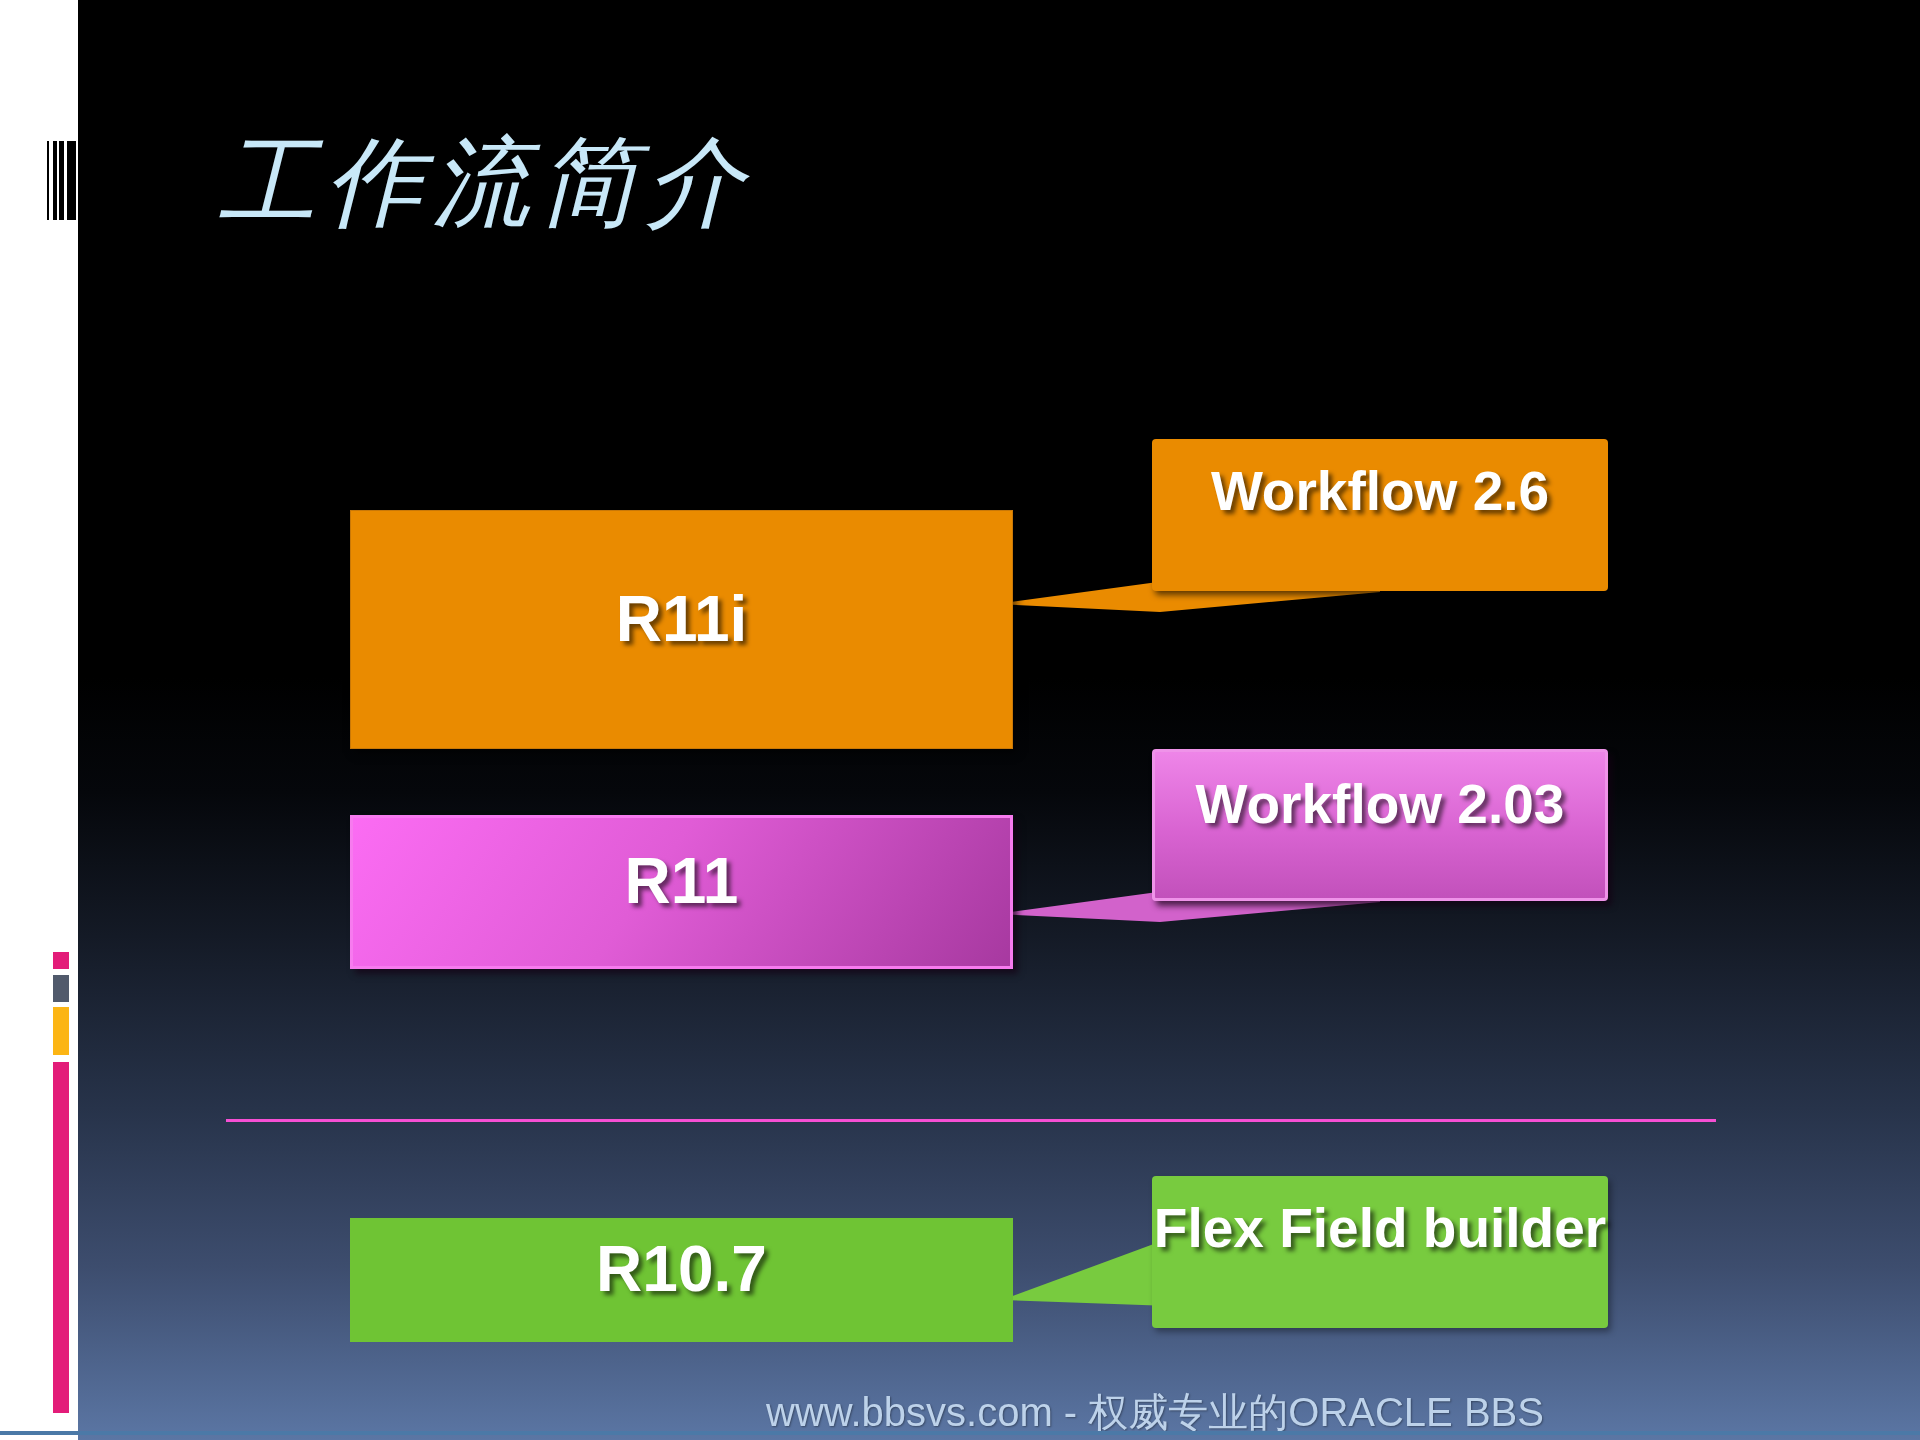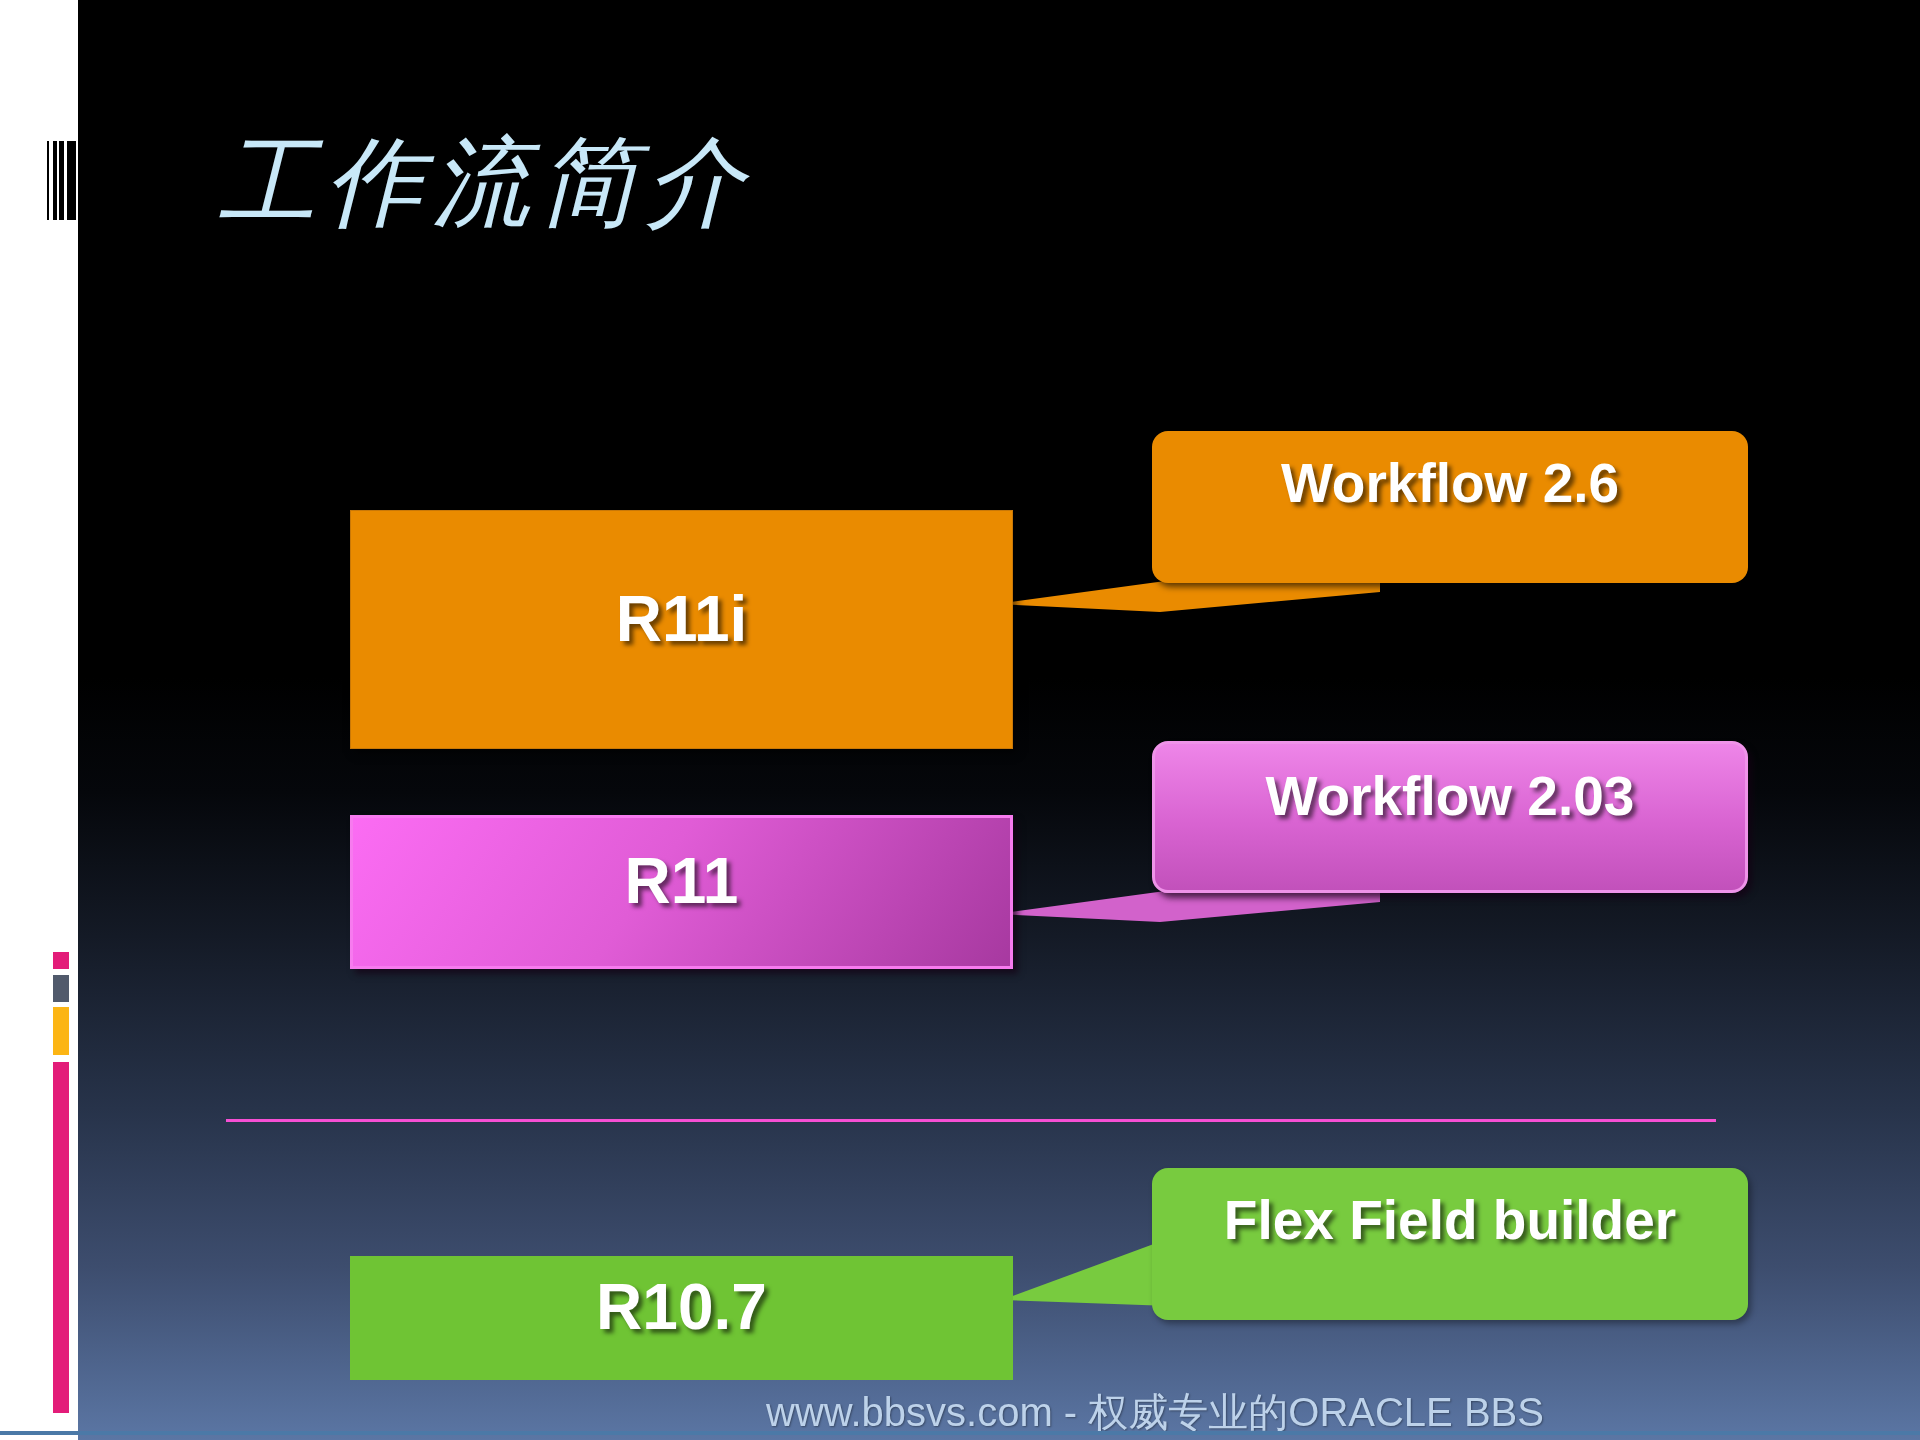--- a/index.html
+++ b/index.html
@@ -66,31 +66,31 @@
   }
   .box-r11 {
     left: 350px; top: 815px; width: 663px; height: 154px;
     background: linear-gradient(125deg, #fb6cf3 0%, #e05cd6 45%, #a739a0 100%);
     border: 3px solid #f77bef;
     box-shadow: 5px 5px 6px rgba(20,0,20,0.65);
   }
   .box-r107 {
     left: 350px; top: 1218px; width: 663px; height: 124px;
     background: #6fc434;
-    margin-top: 38px;
   }
 
   
   .callout {
     position: absolute;
-    left: 1152px; width: 596px; height: 152px;
-    border-radius: 16px;
+    left: 1152px; width: 456px; height: 152px;
+    border-radius: 4px;
     display: flex; justify-content: center;
     color: #ffffff; font-weight: bold; font-size: 55px;
     text-shadow: 4px 4px 4px rgba(0,0,0,0.55);
+    margin-top: 8px;
   }
   .callout .lbl { padding-top: 20px; }
   .co-orange { top: 431px; background: #ea8b00; box-shadow: 3px 4px 6px rgba(0,0,0,0.6); }
   .co-magenta {
     top: 741px;
     background: linear-gradient(180deg, #ee85e8 0%, #d863d1 55%, #c251bb 100%);
     border: 3px solid #ef93e9;
     box-shadow: 4px 5px 6px rgba(20,0,20,0.7);
   }
   .co-green { top: 1168px; background: #78cb3f; box-shadow: 3px 4px 6px rgba(0,0,0,0.35); }

